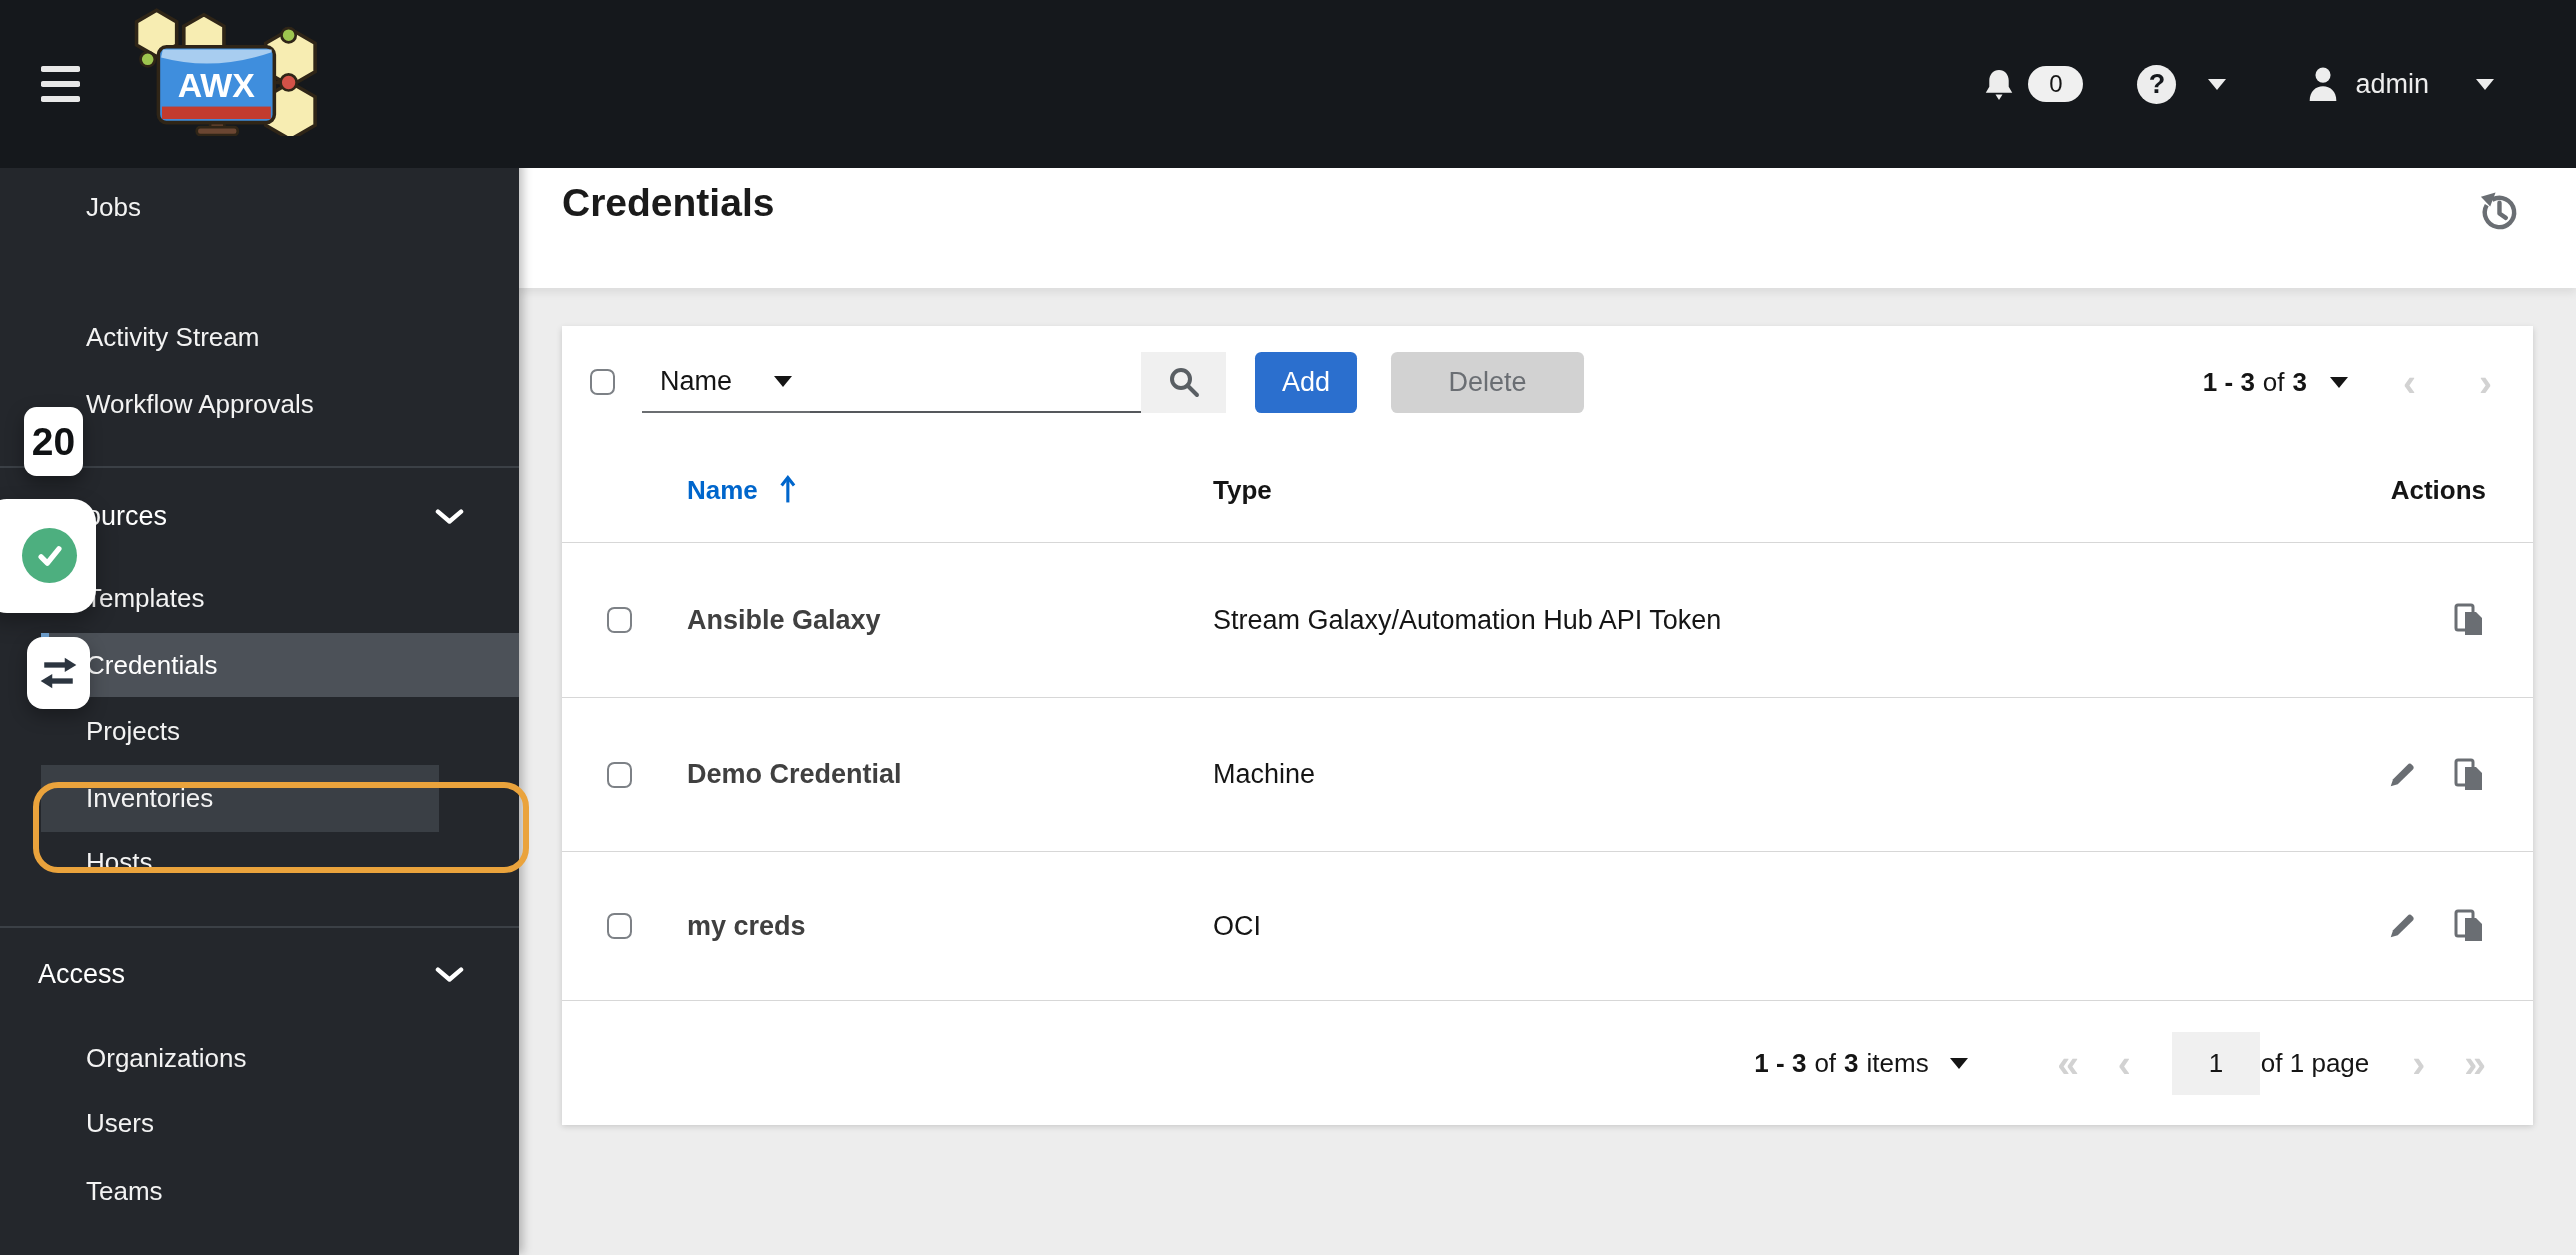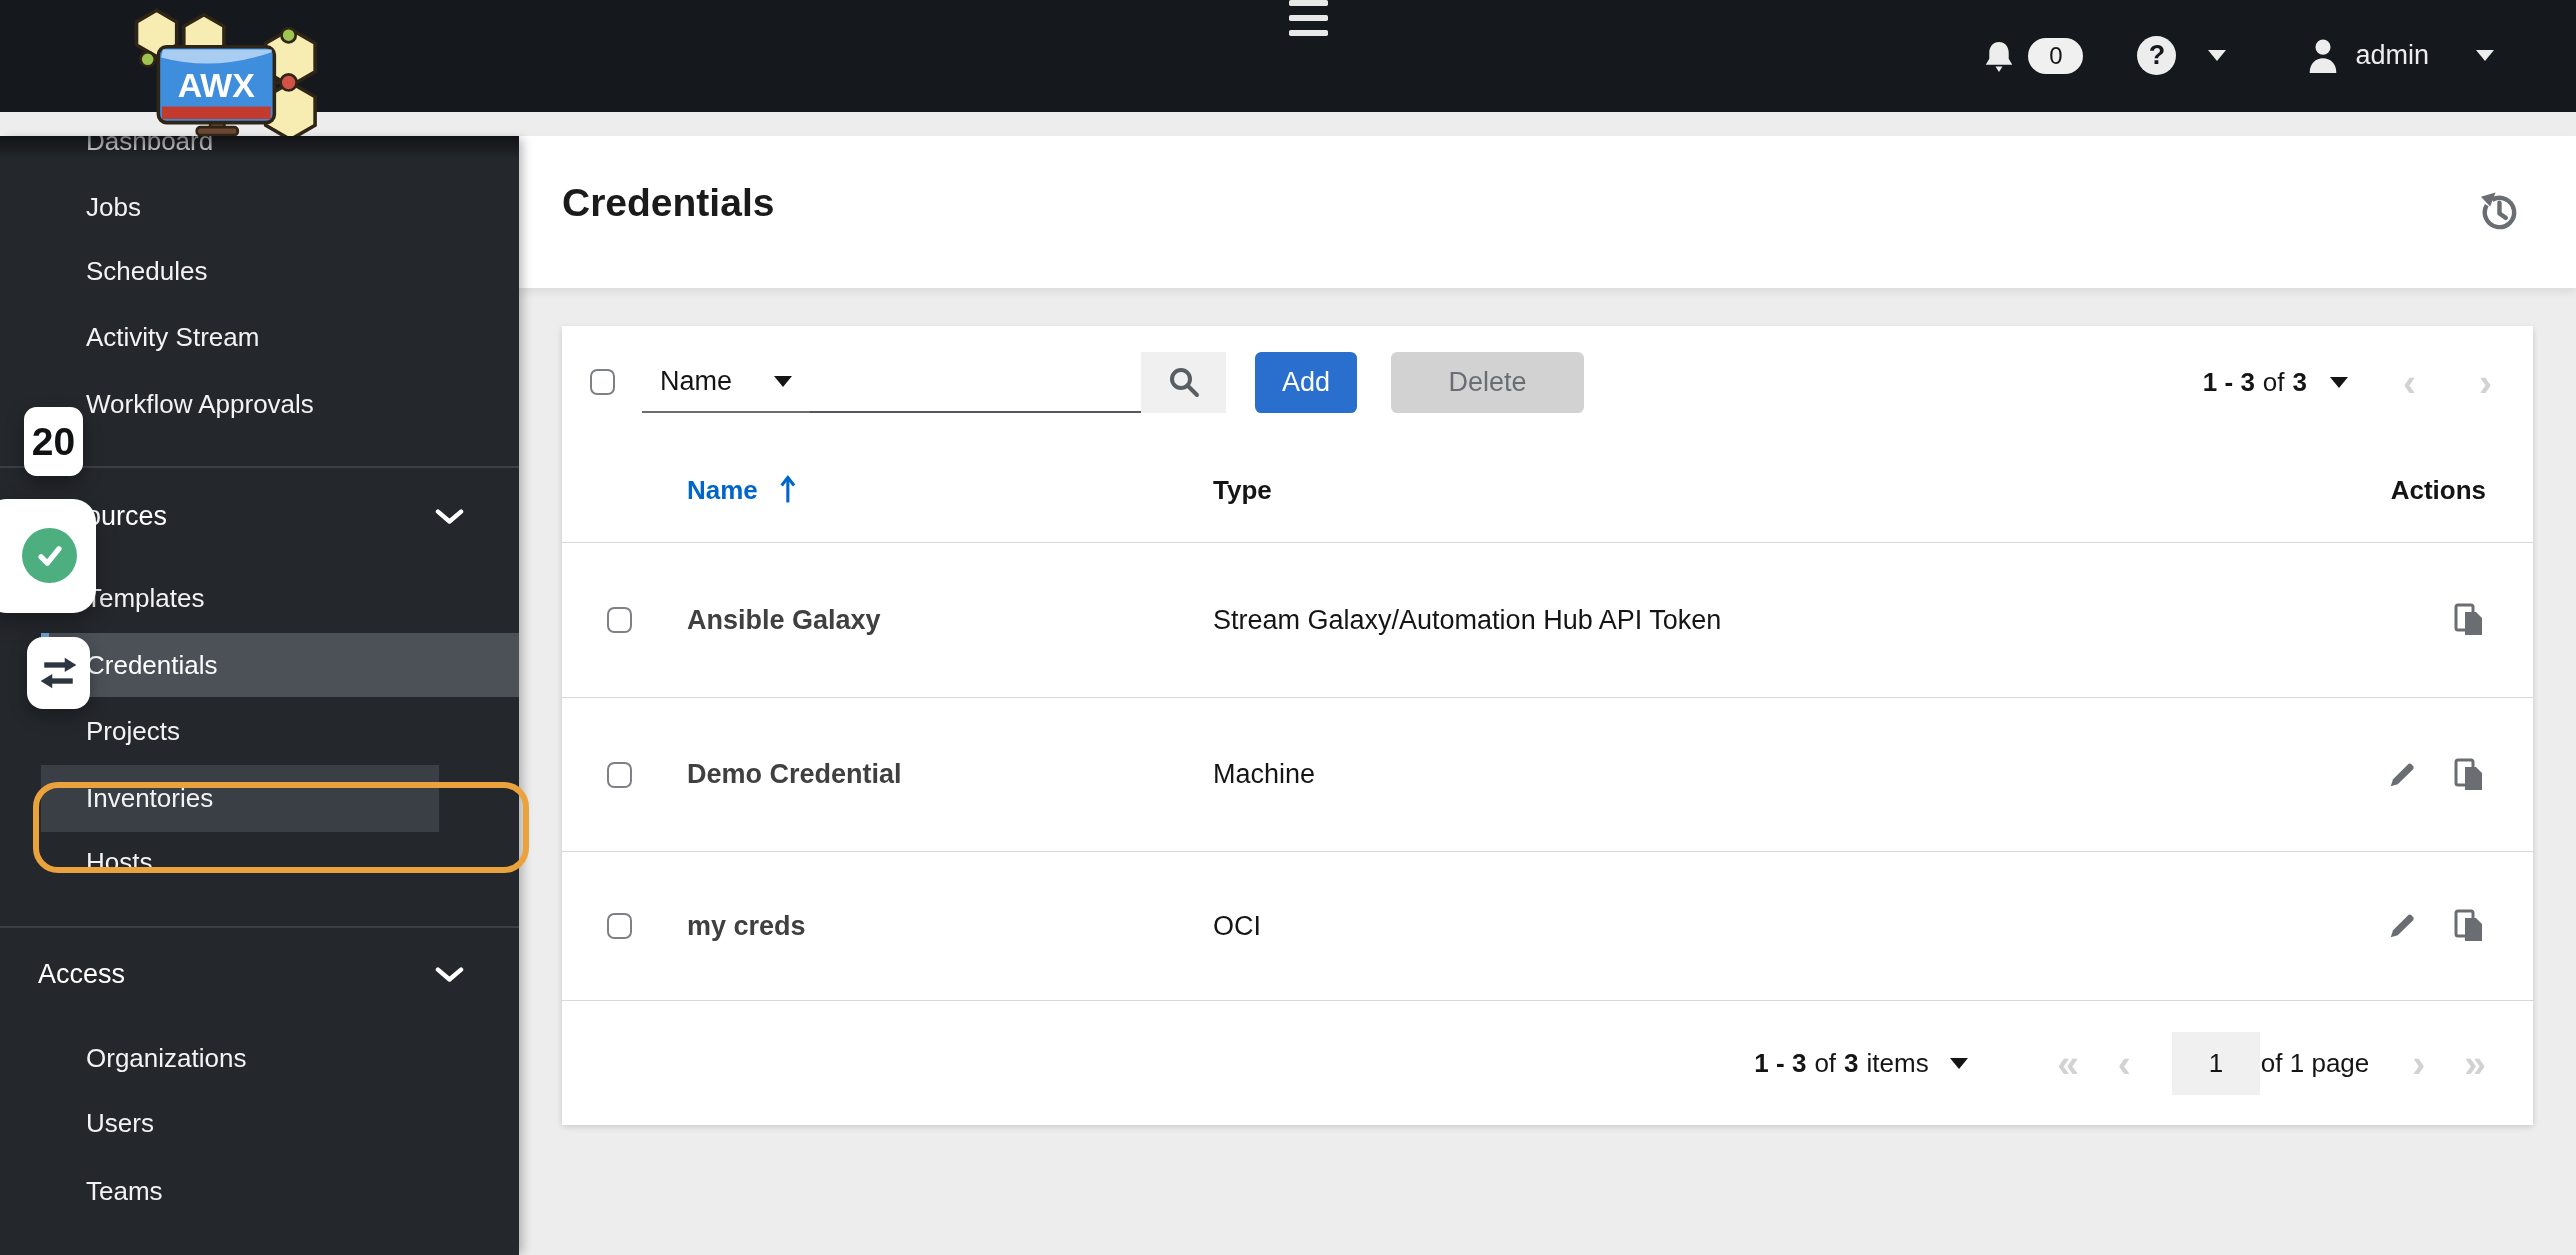--- a/index.html
+++ b/index.html
@@ -1,21 +1,21 @@
 <!DOCTYPE html>
 <html style="font-size:14.3px"><head>
 <meta charset="utf-8">
 <style>
   * { margin:0; padding:0; box-sizing:border-box; }
   body { font-family:"Liberation Sans", sans-serif; background:#ededed; }
   .screen { position:relative; width:2576px; height:1256px; overflow:hidden; background:#ededed; }
 
   
-  .topbar { position:absolute; left:0; top:0; width:2576px; height:112px;
-            background:#15181c; z-index:30; display:flex; align-items:center;flex-direction:column; }
+  .topbar { position:absolute; left:0; top:0; width:2576px; height:168px;
+            background:#15181c; z-index:30; display:flex; align-items:center; }
   .hamburger { margin-left:41px; width:39px; height:36px; display:flex; flex-direction:column;
                justify-content:space-between; cursor:pointer; background:none; border:none; }
   .hamburger span { display:block; width:39px; height:6.3px; background:#e8e8e8; border-radius:1.8px; }
   .logo { position:absolute; left:125px; top:3.6px; width:197px; height:132px; }
   .tb-right { margin-left:auto; margin-right:82px; display:flex; align-items:center; }
   .bell { width:30px; height:32px; }
   .count-pill { margin-left:14.3px; width:55px; height:36px; border-radius:18px; background:#f0f0f0;
                 display:flex; align-items:center; justify-content:center;
                 font-size:24px; color:#151515; }
   .help-circle { margin-left:54px; width:39px; height:39px; border-radius:50%; background:#ededed;
@@ -182,23 +182,20 @@
     </div>
   </header>
 
   <nav class="sidebar">
     <div class="ni" style="top:-27px">
       <span class="lbl">Dashboard</span>
       </div>
     <div class="ni" style="top:39px">
       <span class="lbl">Jobs</span>
       </div>
-    <div class="ni" style="top:103px">
-      <span class="lbl">Schedules</span>
-      </div>
     <div class="ni" style="top:169px">
       <span class="lbl">Activity Stream</span>
       </div>
     <div class="ni" style="top:236px">
       <span class="lbl">Workflow Approvals</span>
       </div>
 
     <div class="sdiv" style="top:330px"></div>
 
     <div class="sec" style="top:348px">

